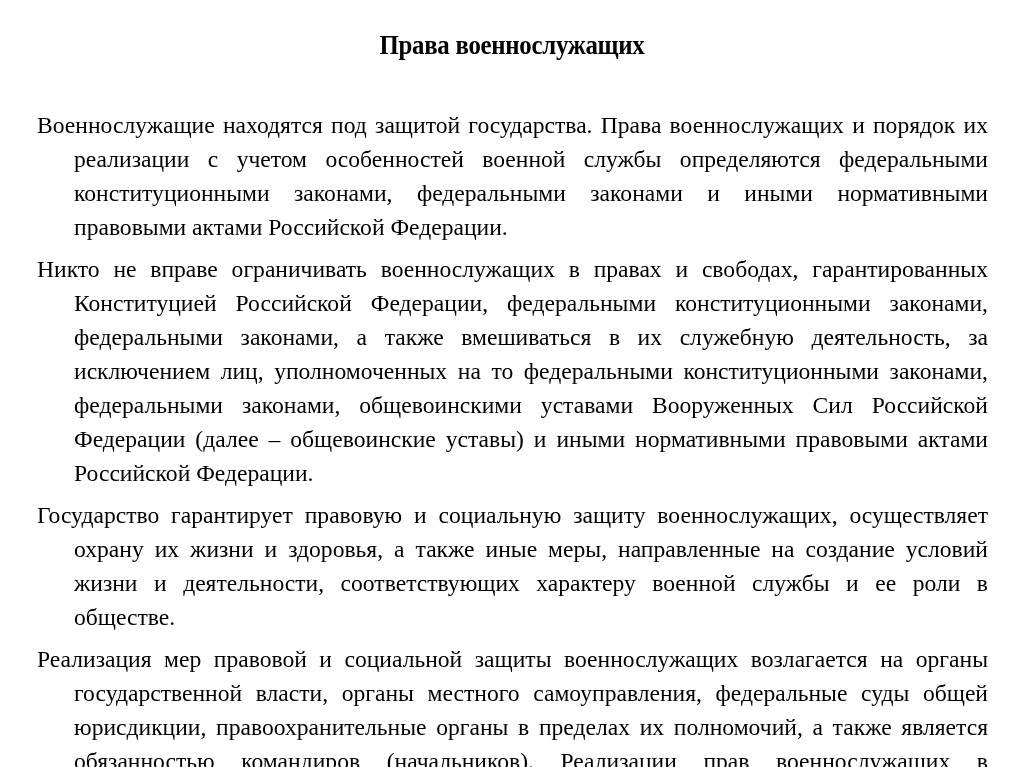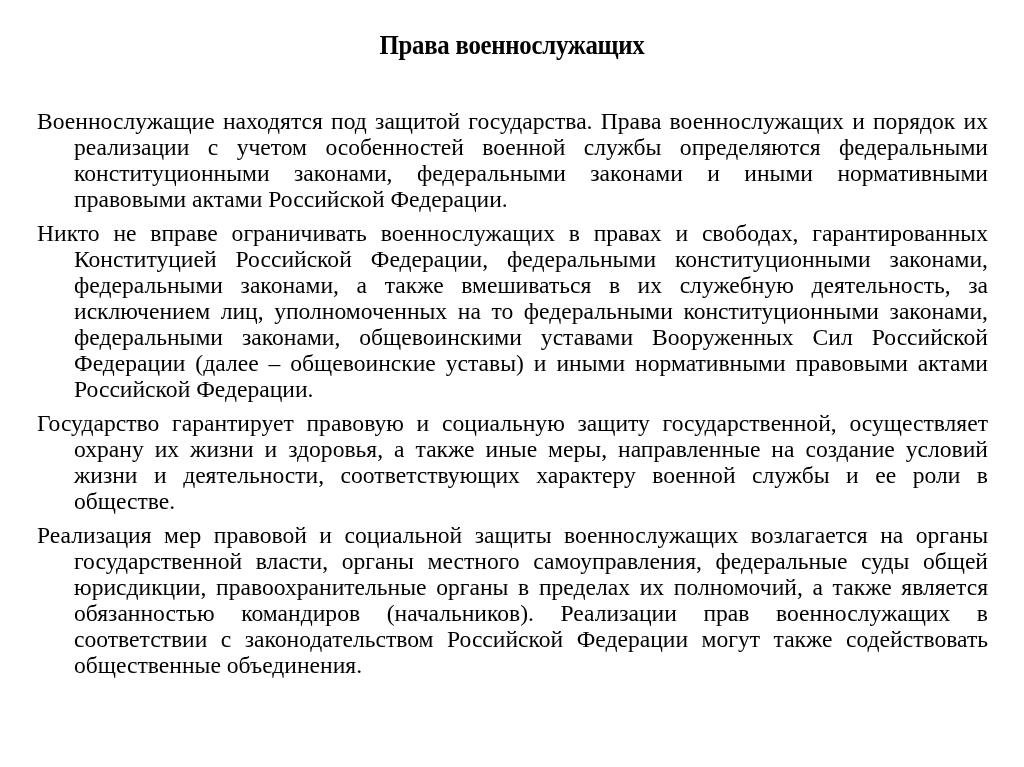--- a/index.html
+++ b/index.html
@@ -32,26 +32,26 @@
       top: 108px;
       left: 37px;
       width: 951px;
     }
     .para {
       margin: 0 0 8px 0;
       padding-left: 37px;
       text-indent: -37px;
       text-align: justify;
       font-size: 23.6px;
-      line-height: 26px;
+      line-height: 34px;
     }
   </style>
 </head>
 <body>
 
 <div class="slide-title">Права военнослужащих</div>
 
 <div class="content">
   <p class="para">Военнослужащие находятся под защитой государства. Права военнослужащих и порядок их реализации с учетом особенностей военной службы определяются федеральными конституционными законами, федеральными законами и иными нормативными правовыми актами Российской Федерации.</p>
   <p class="para">Никто не вправе ограничивать военнослужащих в правах и свободах, гарантированных Конституцией Российской Федерации, федеральными конституционными законами, федеральными законами, а также вмешиваться в их служебную деятельность, за исключением лиц, уполномоченных на то федеральными конституционными законами, федеральными законами, общевоинскими уставами Вооруженных Сил Российской Федерации (далее – общевоинские уставы) и иными нормативными правовыми актами Российской Федерации.</p>
-  <p class="para">Государство гарантирует правовую и  социальную защиту государственной, осуществляет охрану их жизни и здоровья, а также иные меры, направленные на создание условий жизни и деятельности, соответствующих характеру военной службы и ее роли в обществе.</p>
+  <p class="para">Государство гарантирует правовую и  социальную защиту военнослужащих, осуществляет охрану их жизни и здоровья, а также иные меры, направленные на создание условий жизни и деятельности, соответствующих характеру военной службы и ее роли в обществе.</p>
   <p class="para">Реализация мер правовой и социальной защиты военнослужащих возлагается на органы государственной власти, органы местного самоуправления, федеральные суды общей юрисдикции, правоохранительные органы в пределах их полномочий, а также является обязанностью командиров (начальников). Реализации прав военнослужащих в соответствии с законодательством Российской Федерации могут также содействовать общественные объединения.</p>
 </div>
 
 </body></html>

